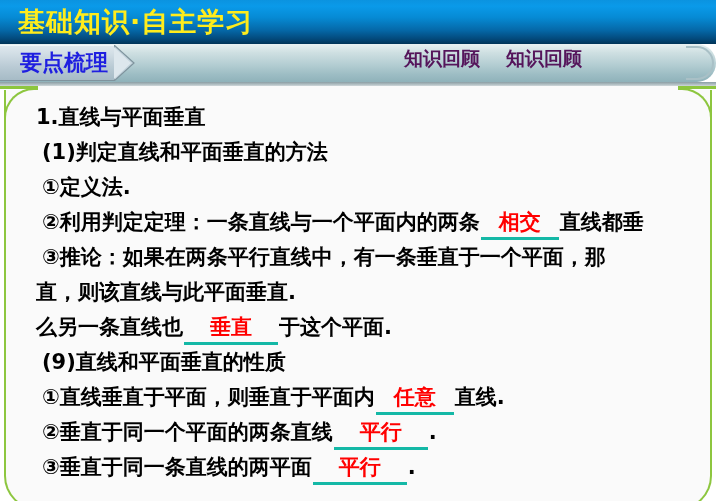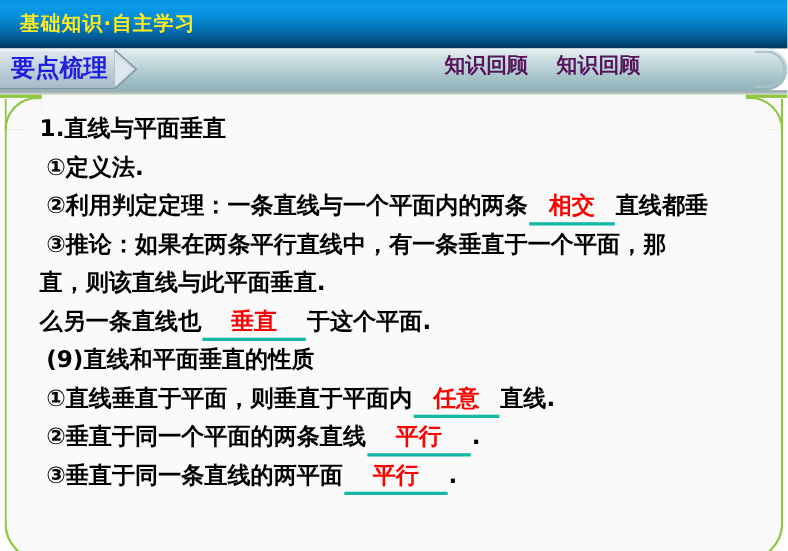--- a/index.html
+++ b/index.html
@@ -31,21 +31,21 @@
         #068ad4 40%,
         #0569a9 68%,
         #034a7c 88%,
         #013457 100%);
   }
   #banner-title {
     position: absolute;
     left: 18px;
     top: 2px;
     font-family: "DejaVu Sans", "Liberation Sans", sans-serif;
-    font-size: 18px;
+    font-size: 27px;
     font-weight: bold;
     color: #ffec1c;
     letter-spacing: 1px;
     line-height: 40px;
     white-space: nowrap;
   }
 
   
   #subbar {
     position: absolute;
@@ -93,21 +93,21 @@
     display: flex;
     align-items: stretch;
   }
   #tab-body {
     background: linear-gradient(to bottom,
         #dfe8ee 0%, #cddae2 30%, #b9cad4 62%, #a6bbc6 100%);
     border-top: 1px solid #f2f7f9;
     border-bottom: 1px solid #7e939d;
     display: flex;
     align-items: center;
-    padding: 0 6px 0 10px;
+    padding: 0 6px 0 20px;
     box-sizing: border-box;
   }
   #tab-label {
     font-family: "DejaVu Sans", "Liberation Sans", sans-serif;
     font-size: 22px;
     font-weight: bold;
     color: #1f1fe0;
     white-space: nowrap;
     line-height: 34px;
   }
@@ -249,20 +249,21 @@
 
   <div id="panel"></div>
   <div id="panel-topleft"></div>
   <div id="panel-topright"></div>
   <div id="panel-cover"></div>
 
   <div id="content">
 
     <div class="line indent0">1.直线与平面垂直</div>
 
+    <div class="line indent1">(1)判定直线和平面垂直的方法</div>
 
     <div class="line indent1">①定义法.</div>
 
     <div class="line indent1">
       <span>②利用判定定理：一条直线与一个平面内的两条</span><span class="blank blank-med">相交</span><span>直线都垂</span>
     </div>
 
     <div class="line indent1">③推论：如果在两条平行直线中，有一条垂直于一个平面，那</div>
 
     <div class="line indent0">直，则该直线与此平面垂直.</div>

